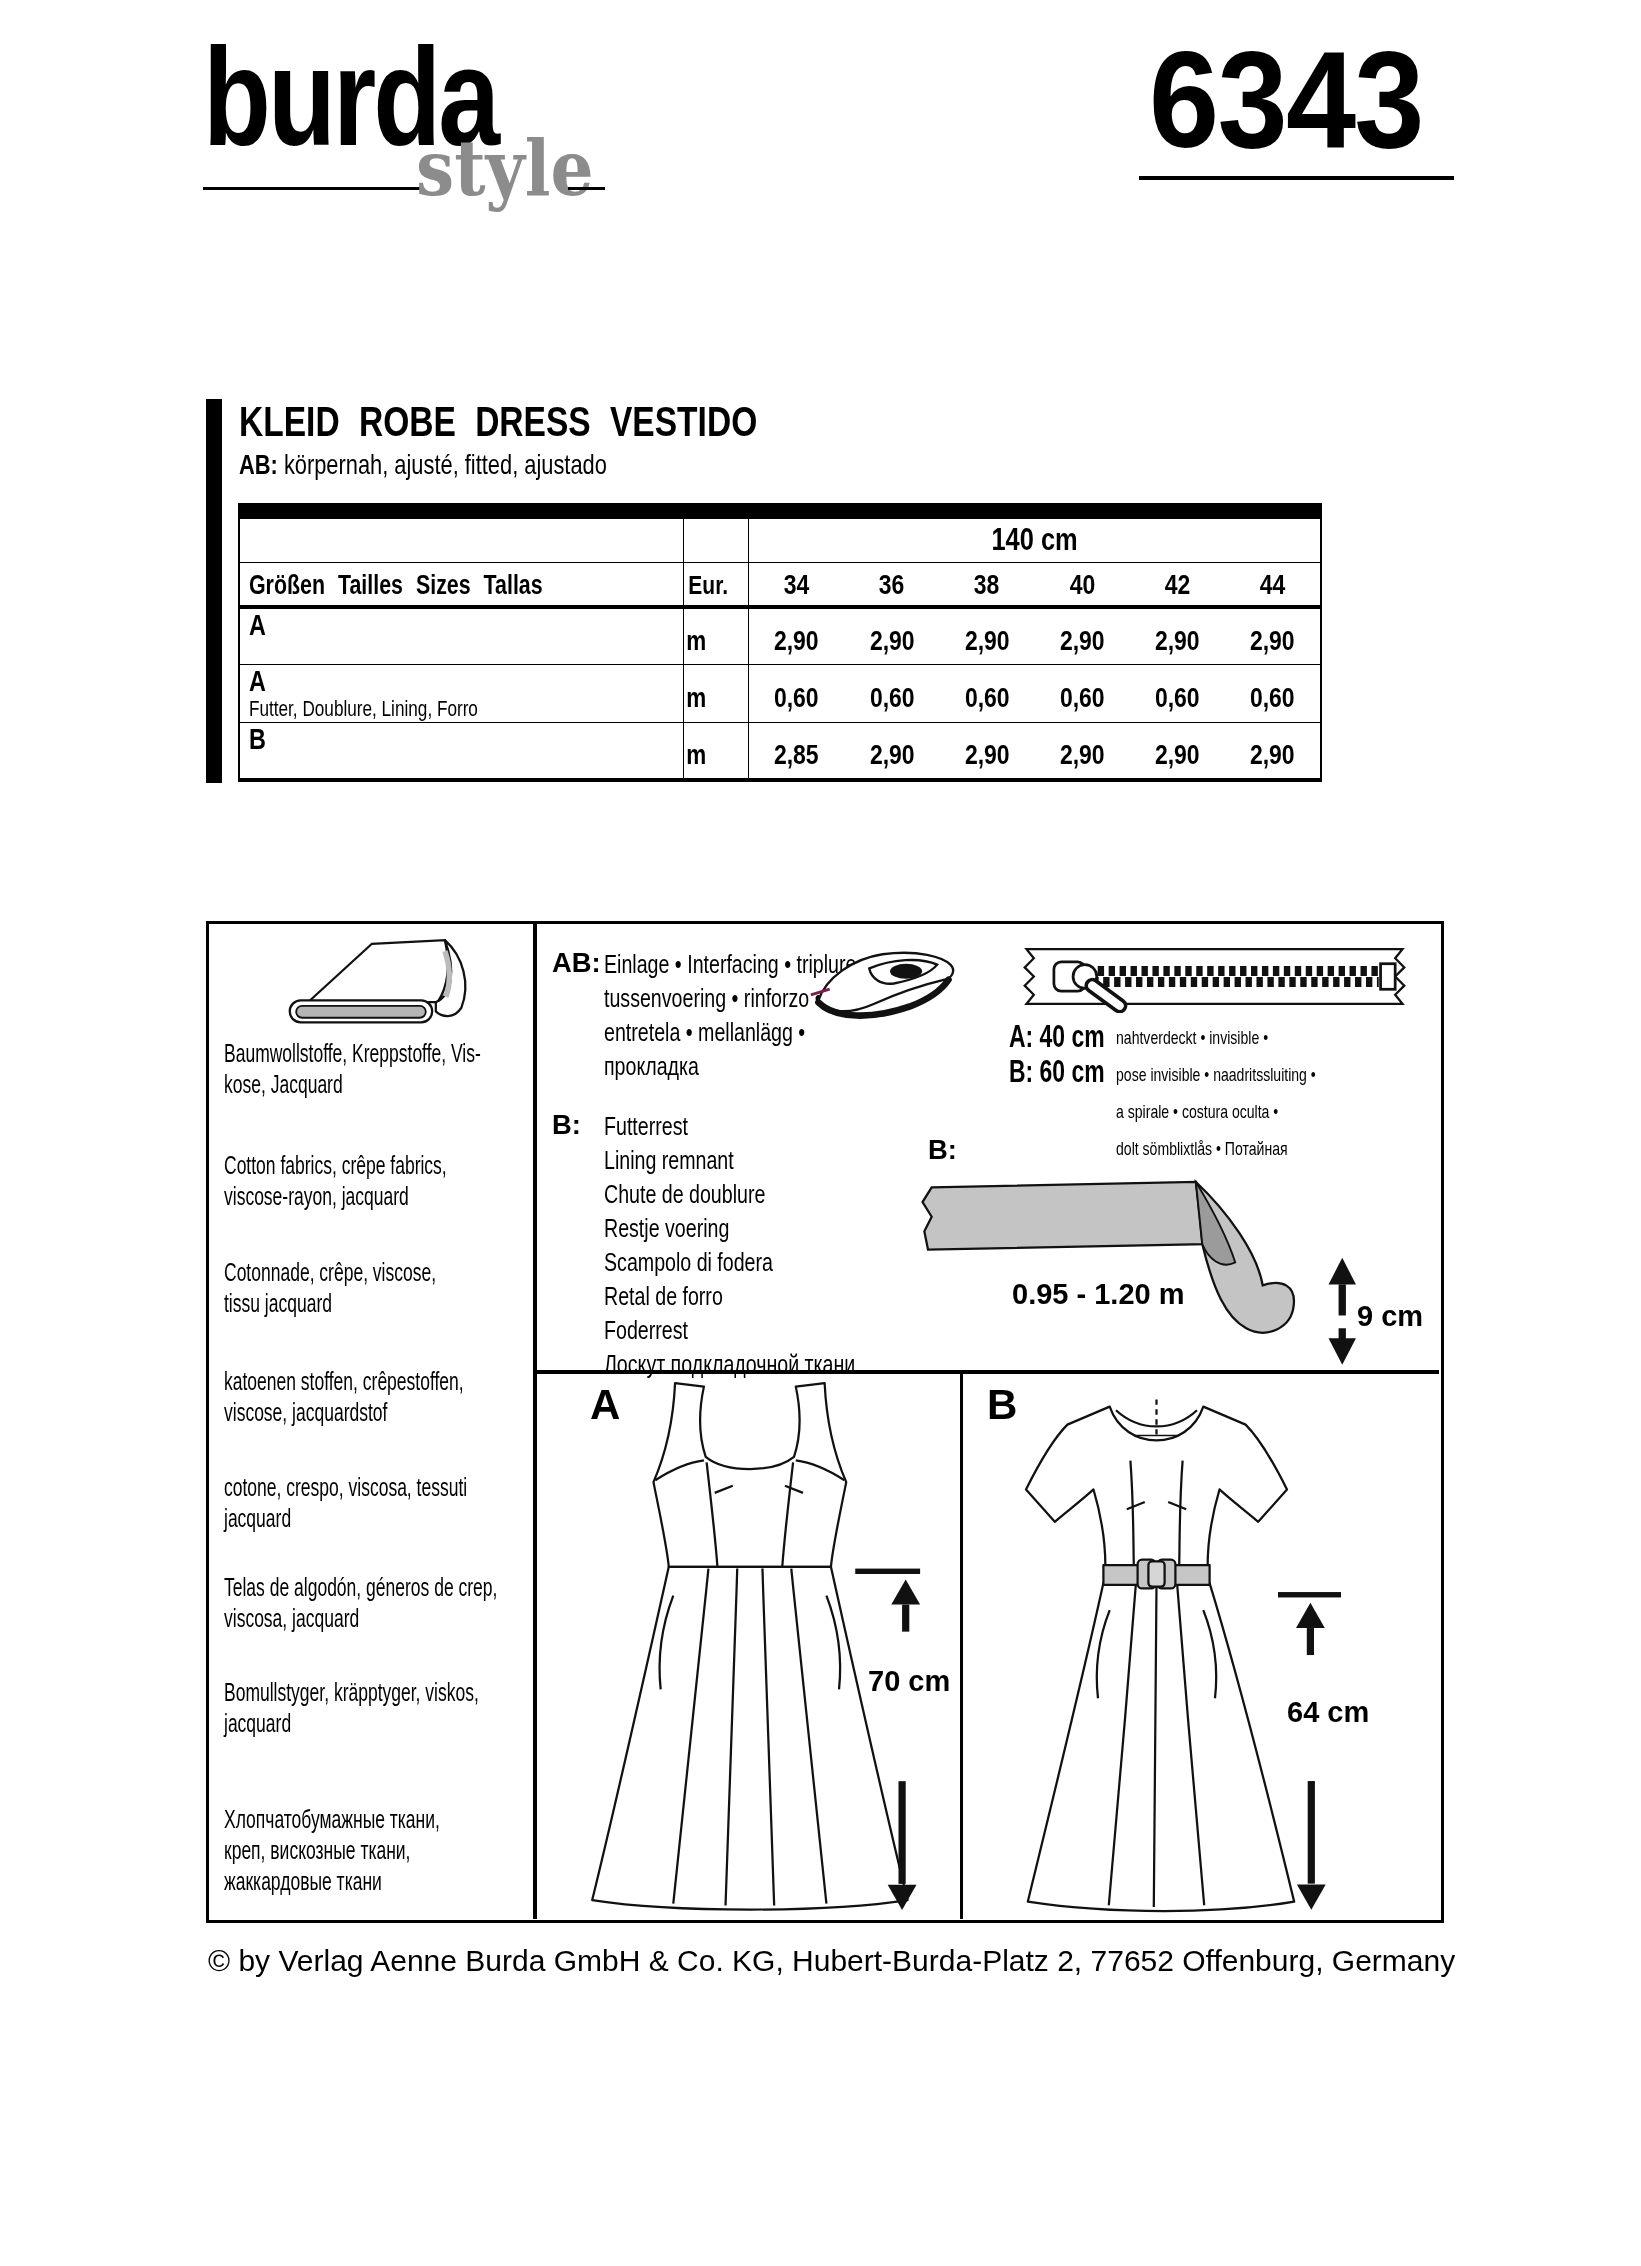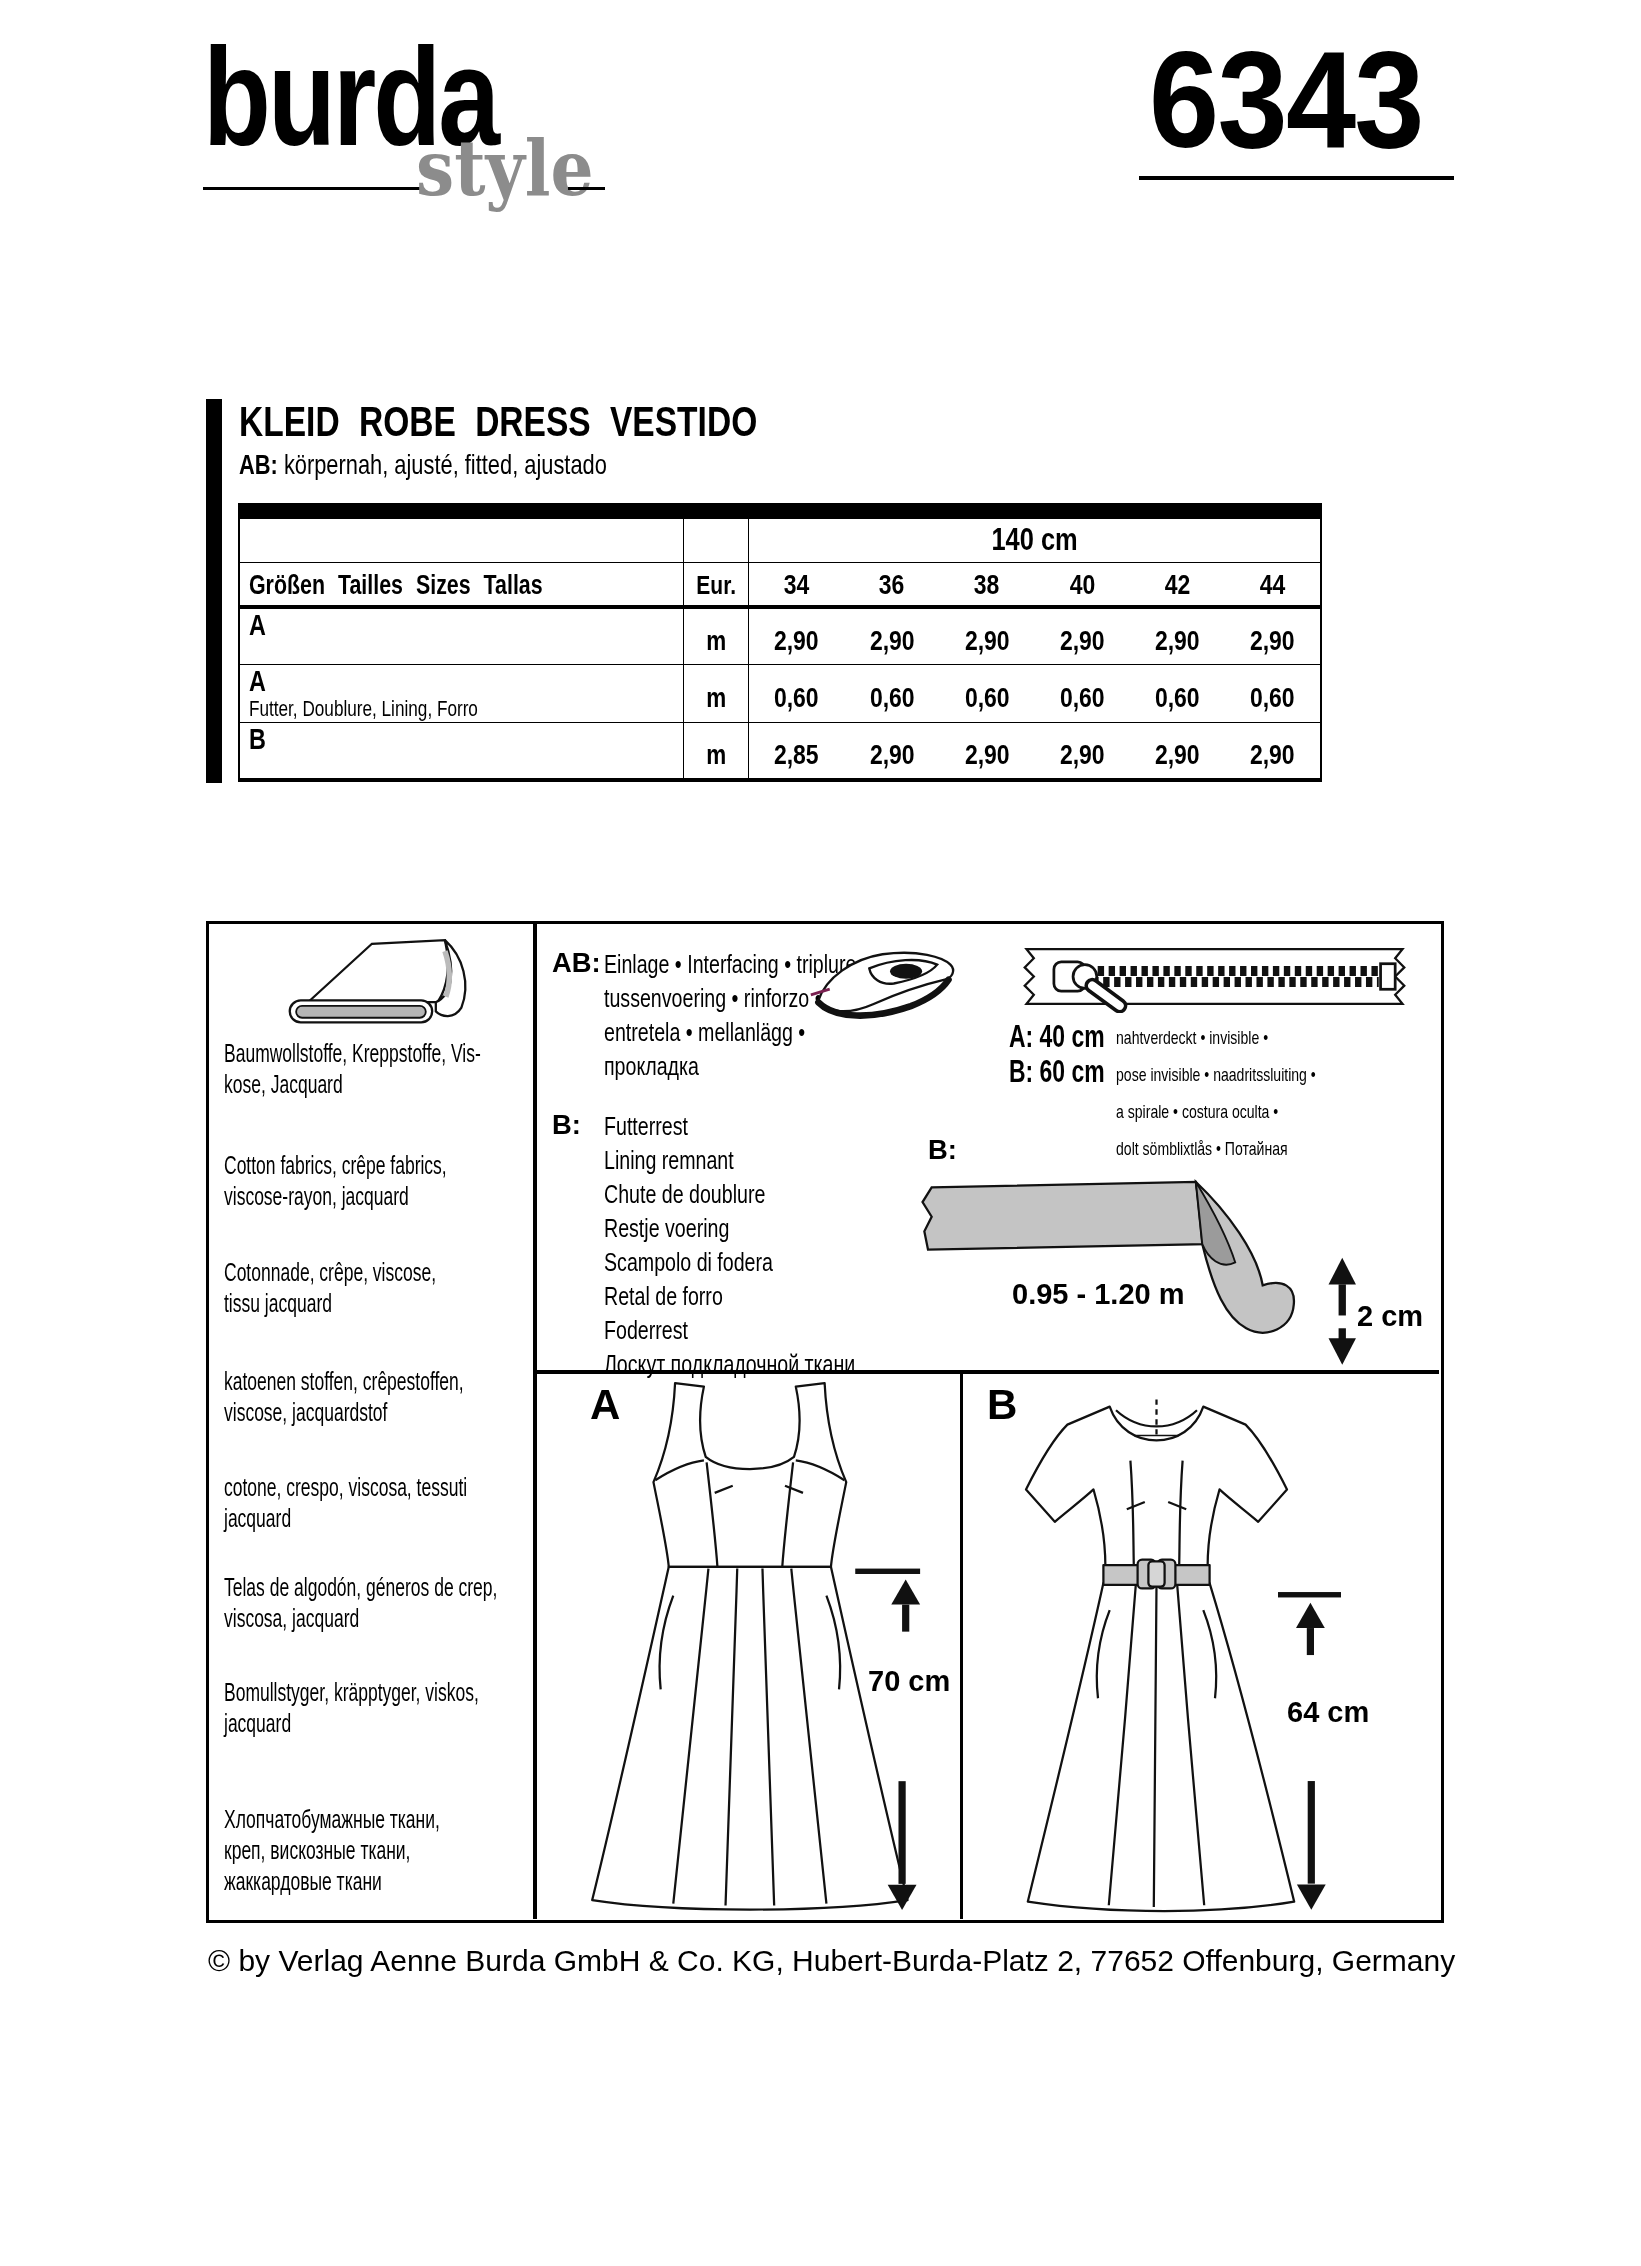--- a/index.html
+++ b/index.html
@@ -26,21 +26,21 @@
   #doc-title{left:239px;top:398px;font-size:43px;font-weight:bold;word-spacing:12.8px;line-height:1.1;}
   #doc-sub{left:239px;top:450px;font-size:28px;line-height:1.1;}
 
   
   #size-table{position:absolute;left:238px;top:503px;width:1084px;
               border-left:2.7px solid #000;border-right:2.7px solid #000;border-bottom:4.6px solid #000;box-sizing:border-box;}
   .t-topbar{height:15.5px;background:#000;}
   .t-row{display:flex;box-sizing:border-box;}
   .t-cell{box-sizing:border-box;display:flex;}
   .c-label{width:444px;border-right:1.8px solid #000;}
-  .c-eur{width:65px;border-right:1.8px solid #000;justify-content:center;}
+  .c-eur{width:65px;border-right:1.8px solid #000;justify-content:flex-start;}
   .c-size{flex:1;justify-content:center;}
   .c-span{flex:1;justify-content:center;}
   .r-140{height:44px;border-bottom:1.8px solid #000;}
   .r-sizes{height:46px;border-bottom:4.6px solid #000;}
   .r-a{height:56px;border-bottom:1.8px solid #000;}
   .r-al{height:58px;border-bottom:1.8px solid #000;}
   .r-b{height:55px;}
   .cell-mid{align-items:center;padding-top:9.1px;}
   .lbl-col{flex-direction:column;justify-content:space-between;padding:1.8px 0 1.8px 9.1px;align-items:flex-start;}
   .fs-head{font-size:27.4px;font-weight:bold;}
@@ -299,21 +299,21 @@
         <path d="M305,12 C325,45 340,75 348,100 C332,108 318,95 312,80 Z" fill="#9b9b9b" stroke="#111" stroke-width="2"></path>
         <g fill="#111">
           <polygon points="465,95 450,124 480,124"></polygon>
           <rect x="461" y="124" width="8" height="34"></rect>
           <rect x="461" y="172" width="8" height="12"></rect>
           <polygon points="465,212 450,183 480,183"></polygon>
         </g>
       </svg>
     </div>
     <div class="meas" style="left:763px;top:354px;margin-left:40px;">0.95 - 1.20 m</div>
-    <div class="meas" style="left:1148px;top:376px;">2 cm</div>
+    <div class="meas" style="left:1148px;top:376px;">9 cm</div>
 
     <div class="abs" style="left:328px;top:450px;width:423px;height:545px;">
       <div class="dress-label" style="left:53px;top:7.3px;">A</div>
       <svg class="abs" style="left:0;top:0;" width="423" height="545" viewBox="0 0 467 605">
         <g stroke="#111" stroke-width="2.5" fill="#fff" stroke-linejoin="round">
           <path d="M152,10 L184,14 C178,42 178,68 186,92 C208,110 262,110 284,92 C292,68 292,42 286,14 L318,10 C320,52 328,88 342,120 C334,160 327,192 325,214 L145,214 C143,192 136,160 128,120 C142,88 150,52 152,10 Z"></path>
           <path d="M130,118 C152,104 168,98 184,96" fill="none"></path>
           <path d="M340,118 C318,104 302,98 286,96" fill="none"></path>
           <path d="M187,98 C193,150 197,185 199,214" fill="none"></path>
           <path d="M283,98 C277,150 273,185 271,214" fill="none"></path>

